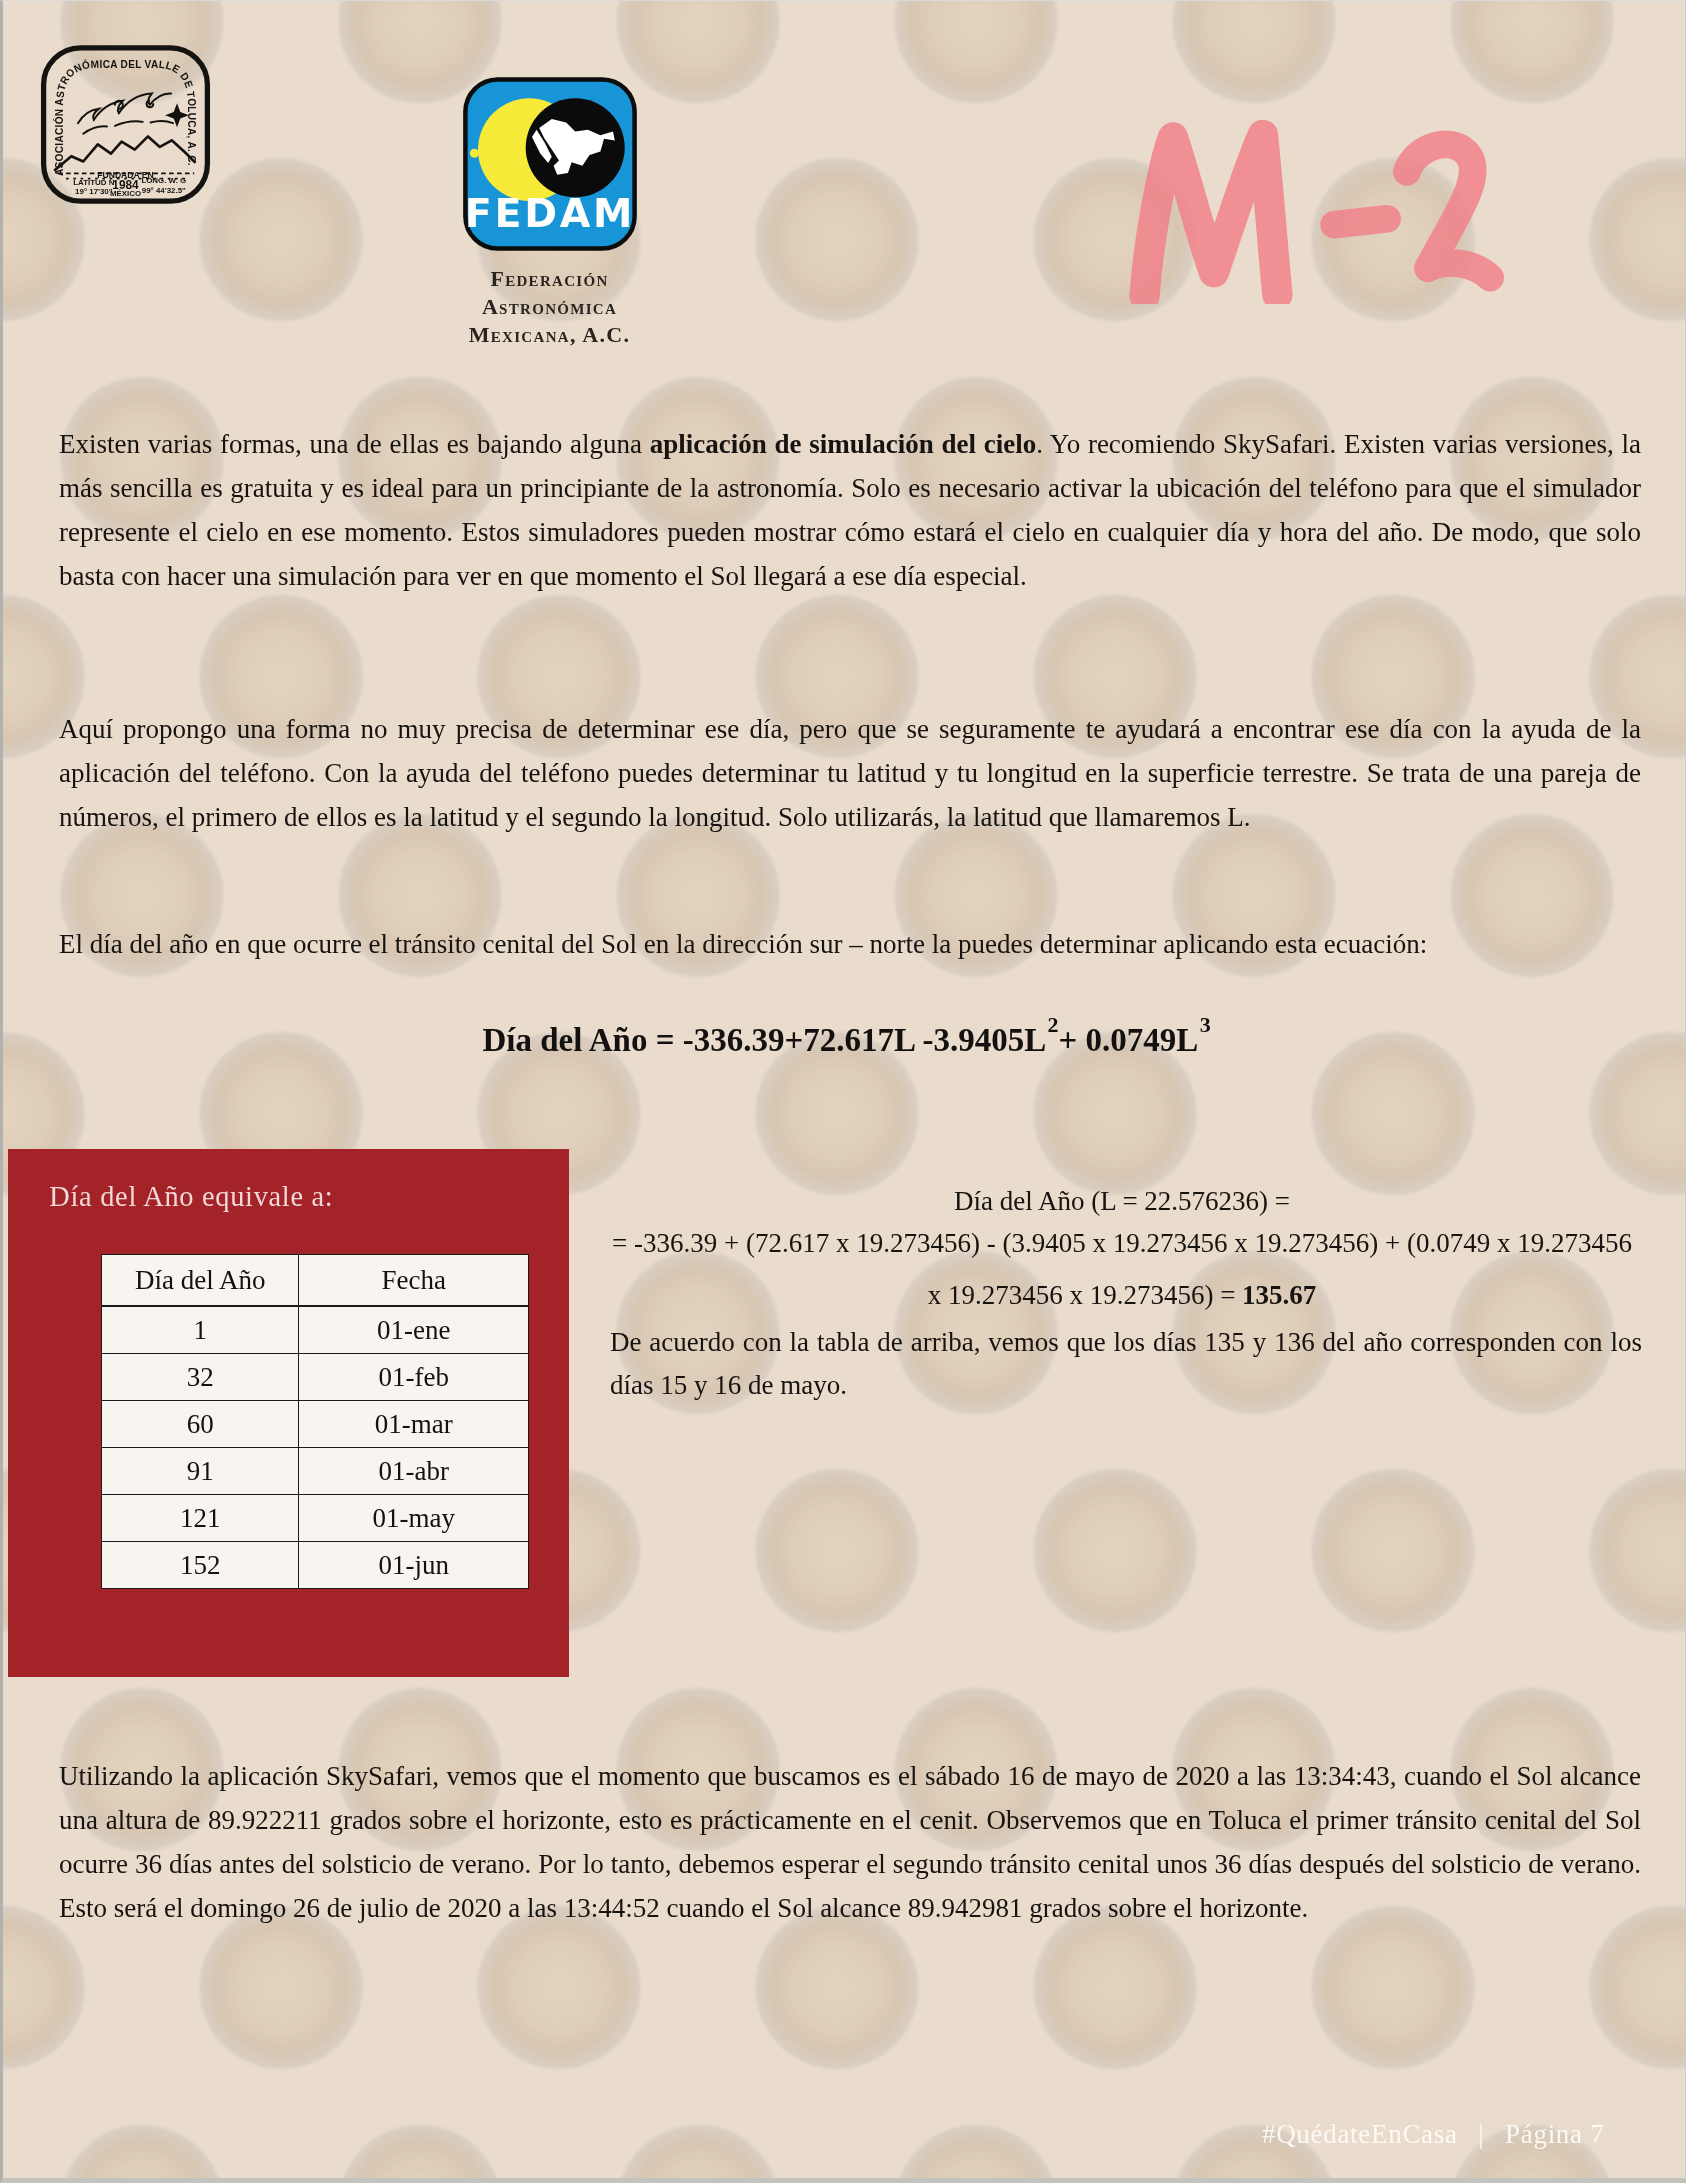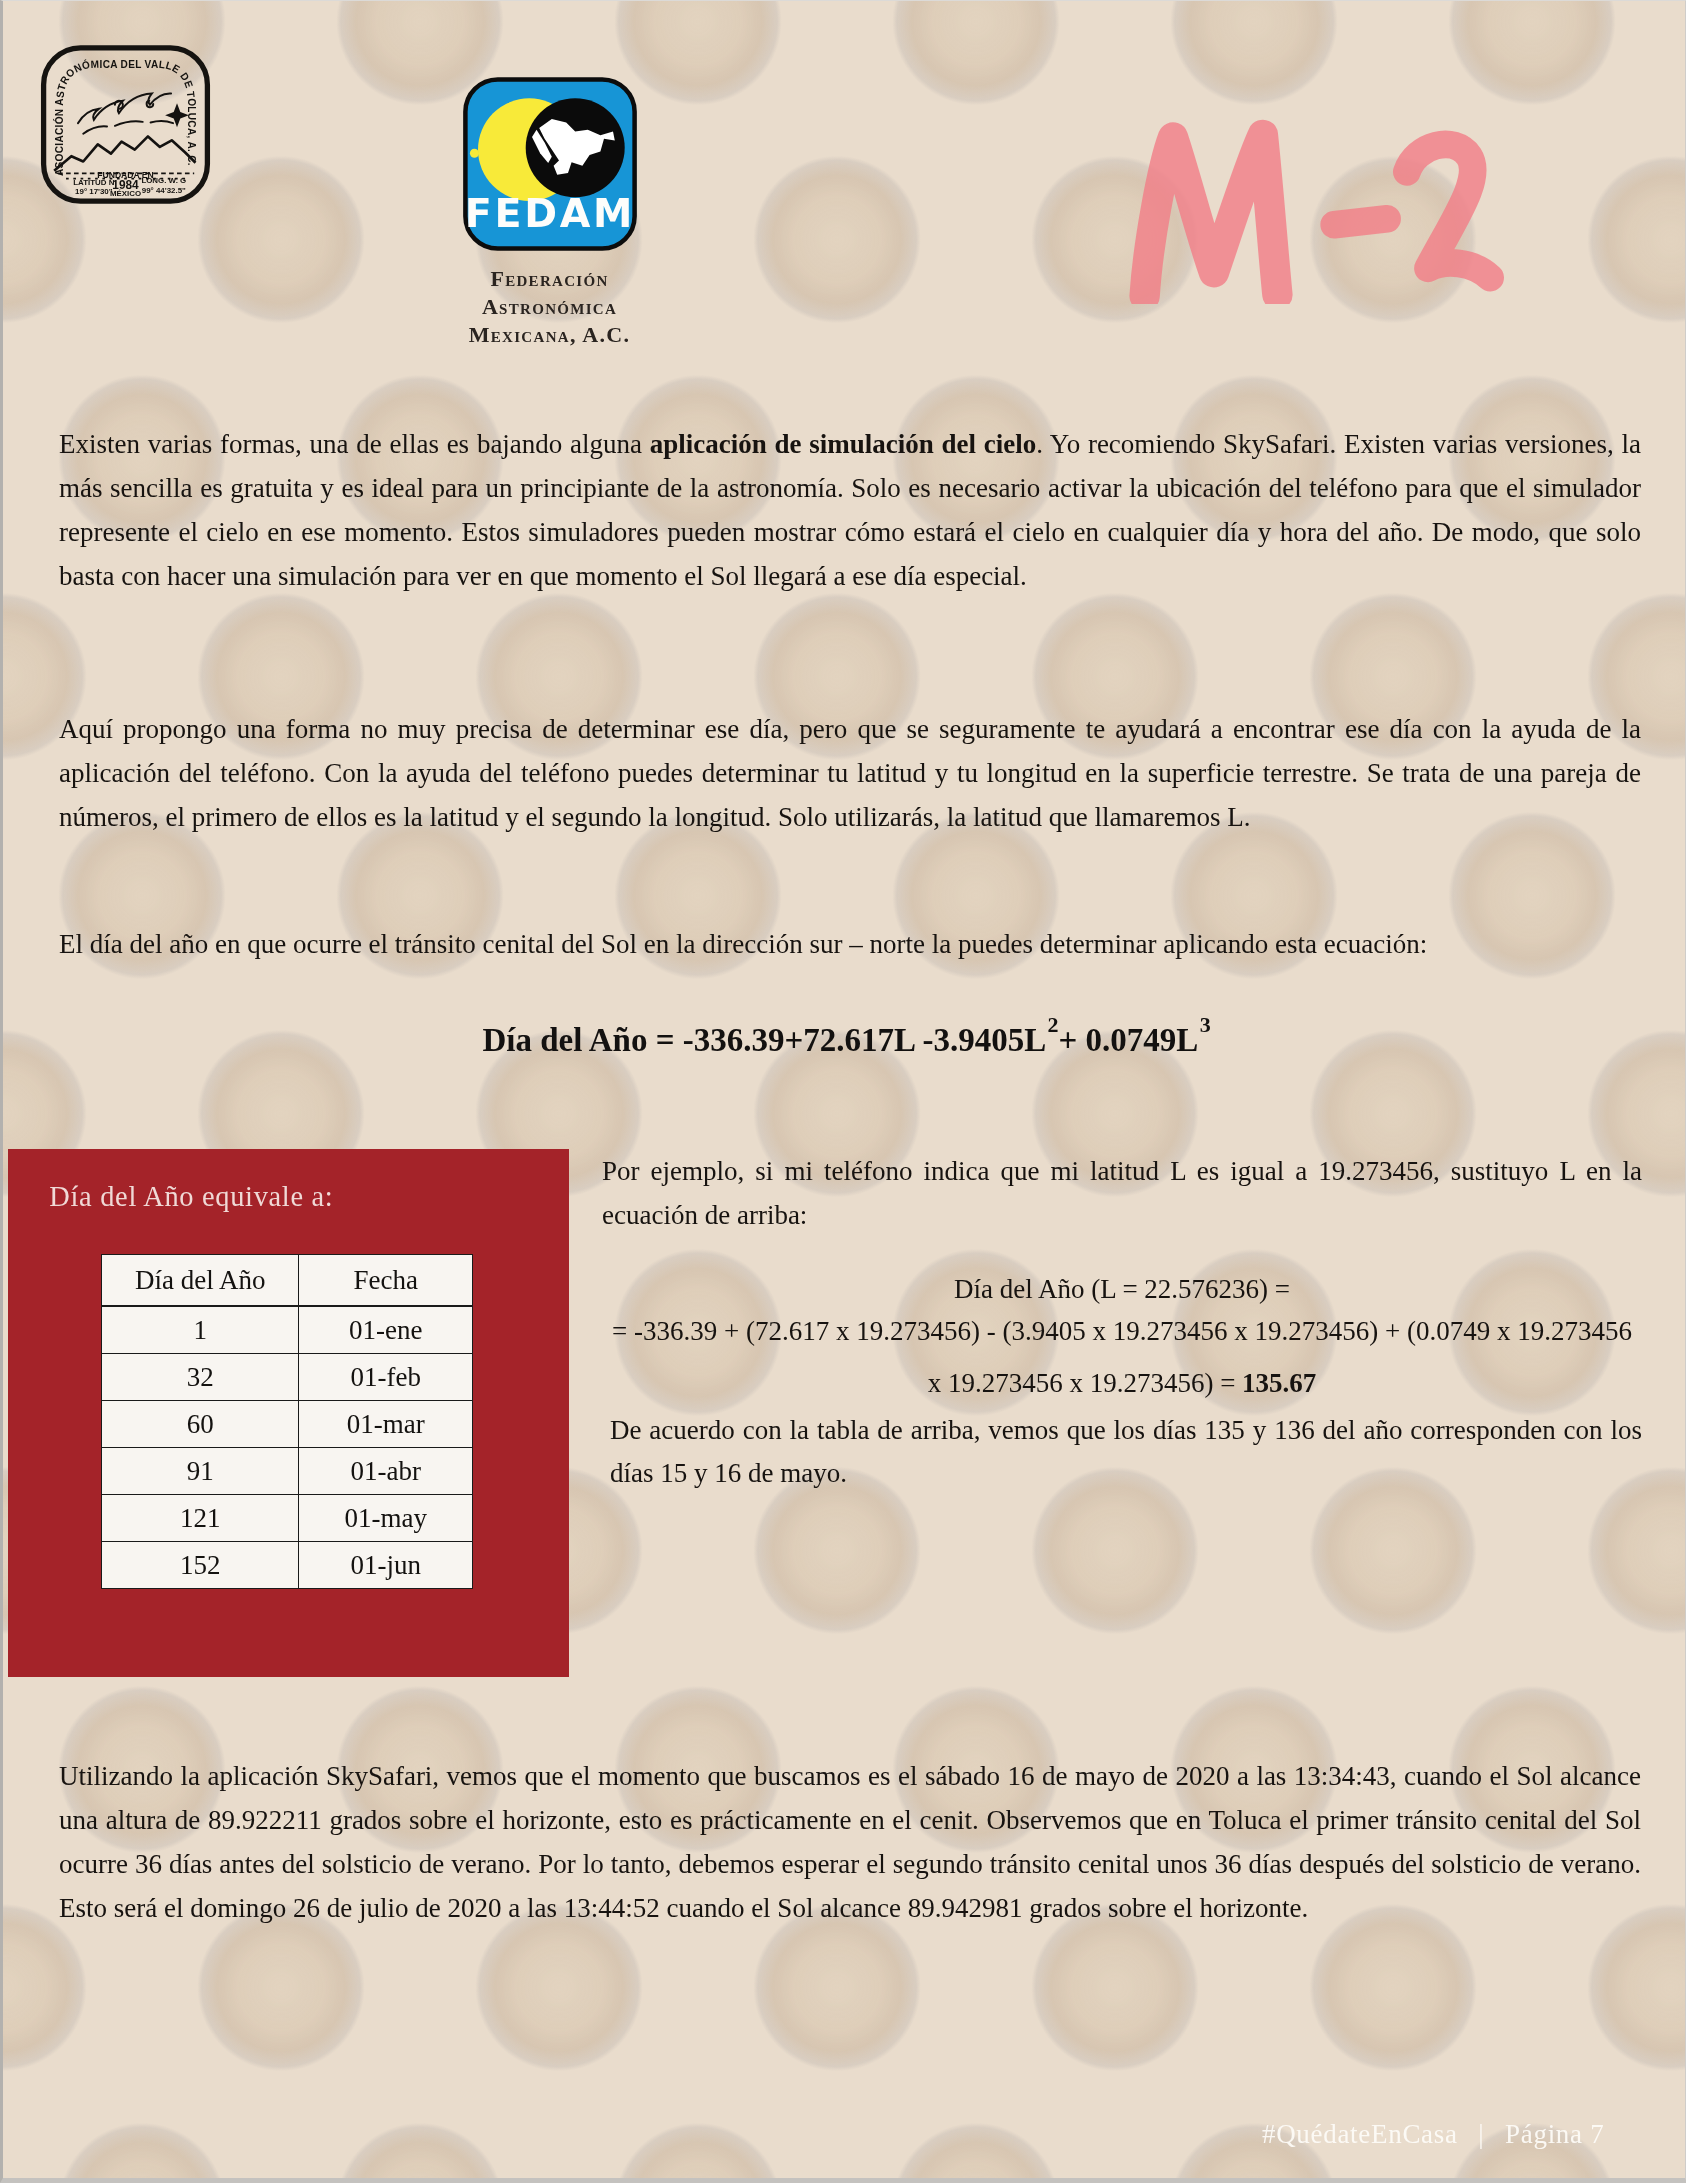--- a/index.html
+++ b/index.html
@@ -47,21 +47,21 @@
   .equation sup{font-size:22px;vertical-align:18.5px;margin-left:1.3px;}
   .redbox{
     left:5.3px;top:1148px;width:561px;height:528px;
     background:#a42329;
   }
   .redbox-title{
     position:absolute;left:41px;top:32px;
     font-size:28.4px;color:#f0d9d6;letter-spacing:0.7px;
   }
   .daytable{
-    position:absolute;left:93px;top:105px;width:372px;
+    position:absolute;left:93px;top:105px;width:428px;
     border-collapse:collapse;background:#f8f5f1;
     font-size:27px;color:#141210;
   }
   .daytable th,.daytable td{
     border:1.3px solid #1a1a1a;text-align:center;padding:0;
     font-weight:400;height:46px;
   }
   .daytable th{height:50px;border-bottom:2px solid #1a1a1a;}
   .rightcol{left:599px;top:1148px;width:1040px;}
   .rightcol p{margin:0;}
@@ -177,21 +177,20 @@
         </tr>
         <tr>
           <td>152</td>
           <td>01-jun</td>
         </tr>
       </tbody>
     </table>
   </div>
 
   <div class="abs rightcol">
-    <p class="bodytext">Por ejemplo, si mi teléfono indica que mi latitud L es igual a 19.273456, sustituyo L en la ecuación de arriba:</p>
     <p class="centerline" style="margin-top:37px;">Día del Año (L = 22.576236) =</p>
     <p class="centerline calc"><span>= -336.39 + (72.617 x 19.273456) - (3.9405 x 19.273456 x 19.273456) + (0.0749 x 19.273456 x 19.273456 x 19.273456) = </span><b class="inline">135.67</b></p>
     <p class="bodytext" style="line-height:43px;margin-left:8px;">De acuerdo con la tabla de arriba, vemos que los días 135 y 136 del año corresponden con los días 15 y 16 de mayo.</p>
   </div>
 
   <p class="abs bodytext" style="left:56px;top:1753px;width:1582px;">Utilizando la aplicación SkySafari, vemos que el momento que buscamos es el sábado 16 de mayo de 2020 a las 13:34:43, cuando el Sol alcance una altura de 89.922211 grados sobre el horizonte, esto es prácticamente en el cenit. Observemos que en Toluca el primer tránsito cenital del Sol ocurre 36 días antes del solsticio de verano. Por lo tanto, debemos esperar el segundo tránsito cenital unos 36 días después del solsticio de verano. Esto será el domingo 26 de julio de 2020 a las 13:44:52 cuando el Sol alcance 89.942981 grados sobre el horizonte.</p>
 
   <div class="abs footer">
     <span>#QuédateEnCasa</span>
     <span>|</span>

